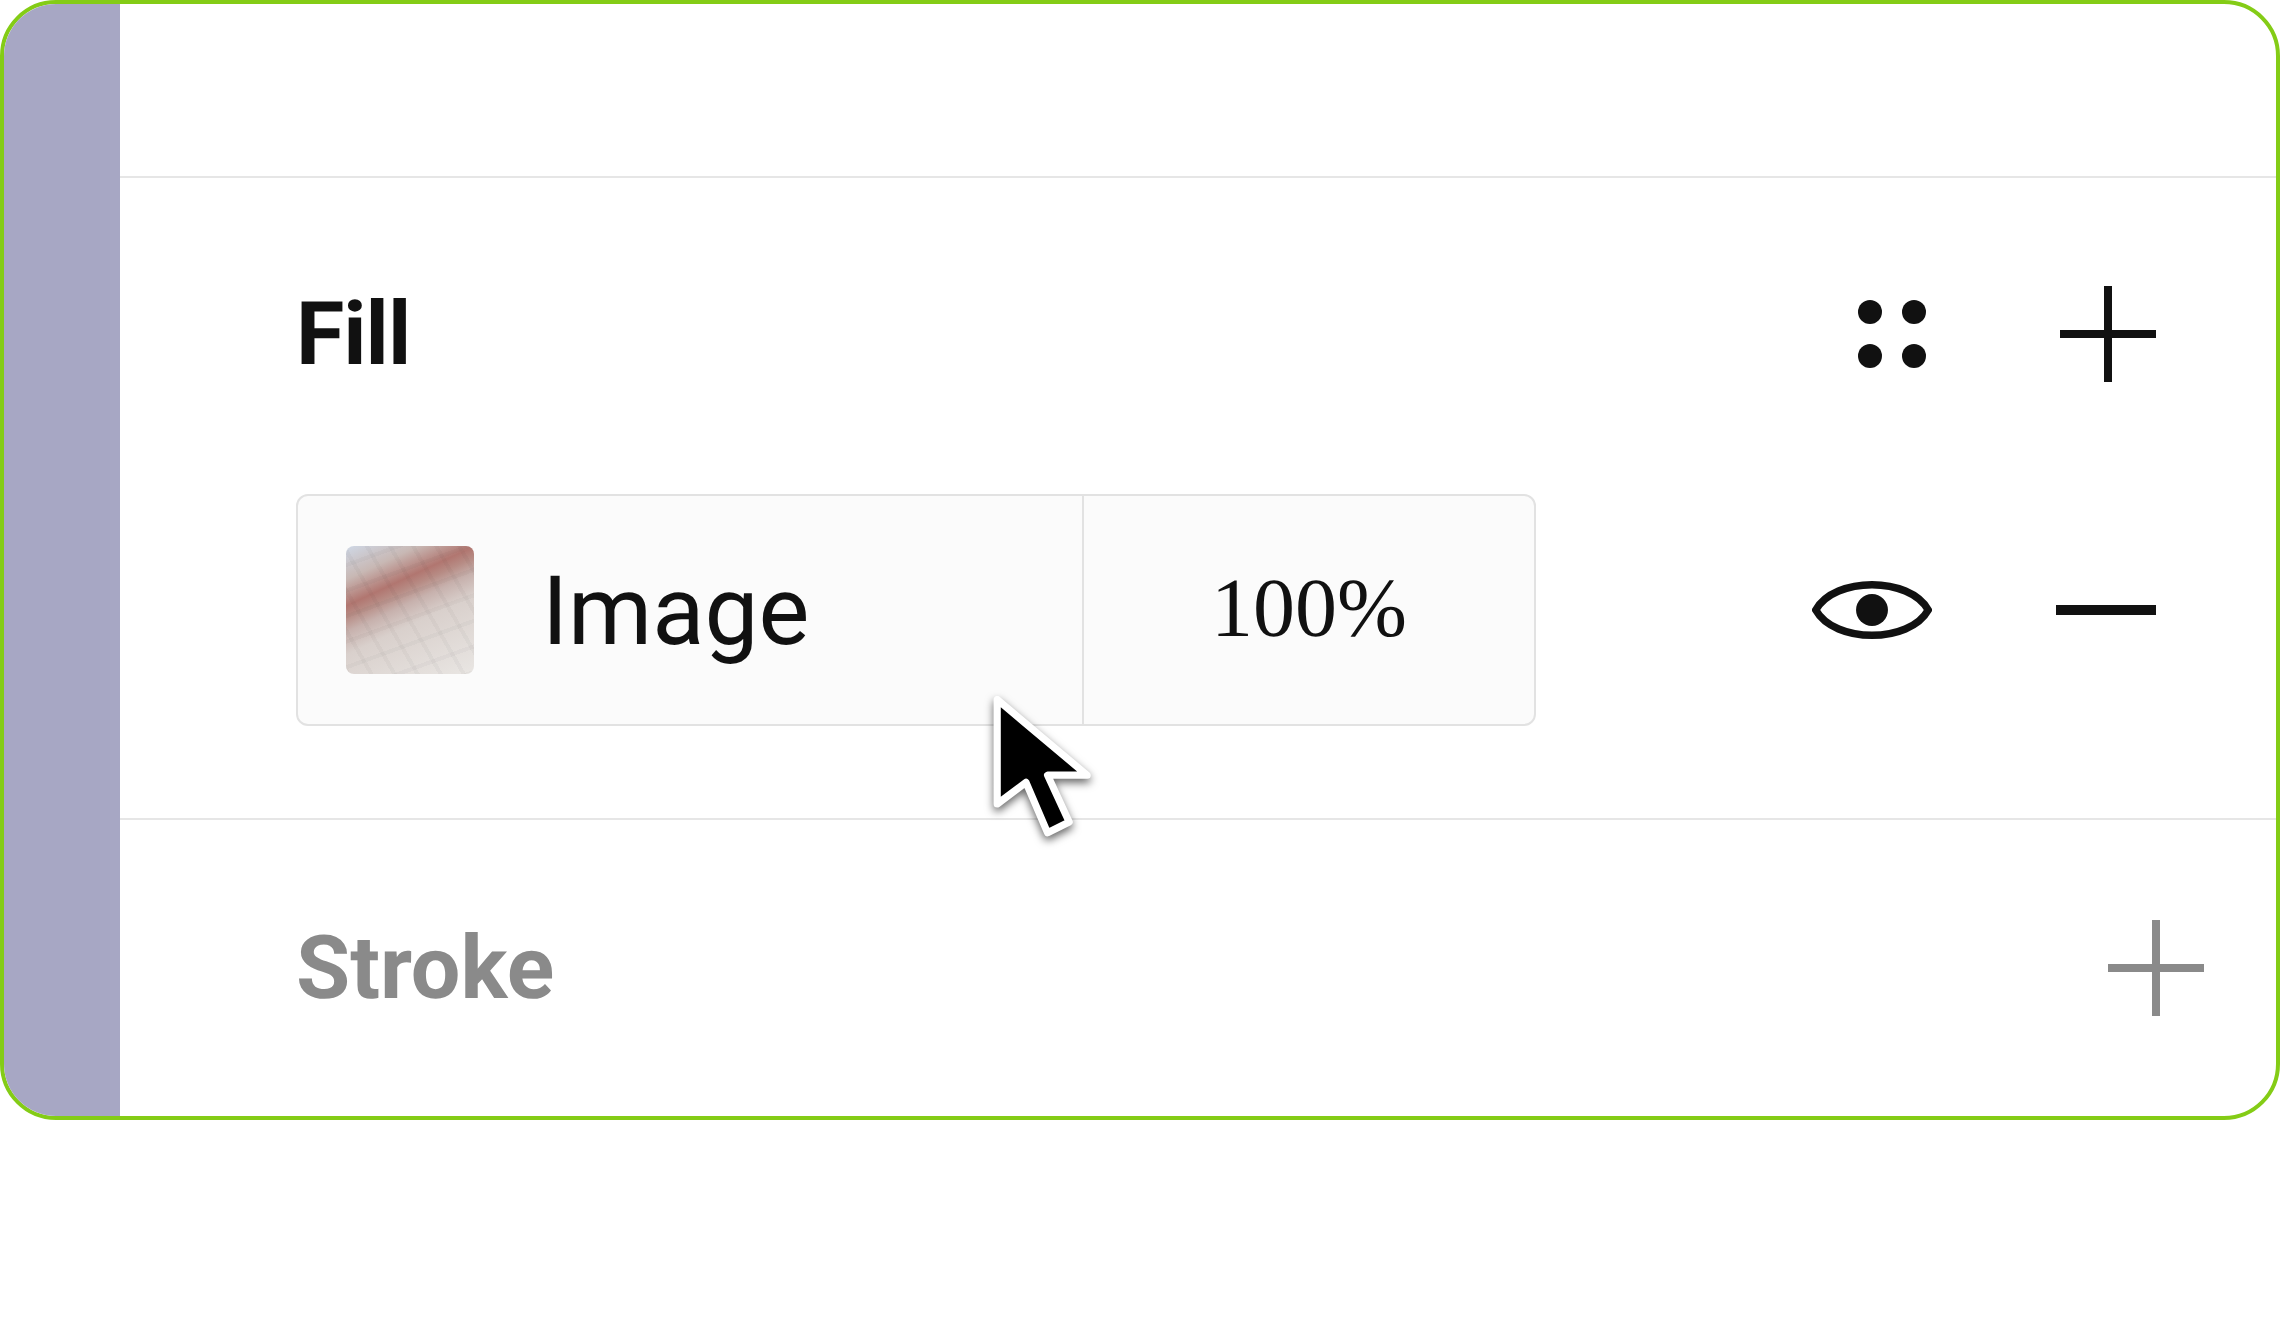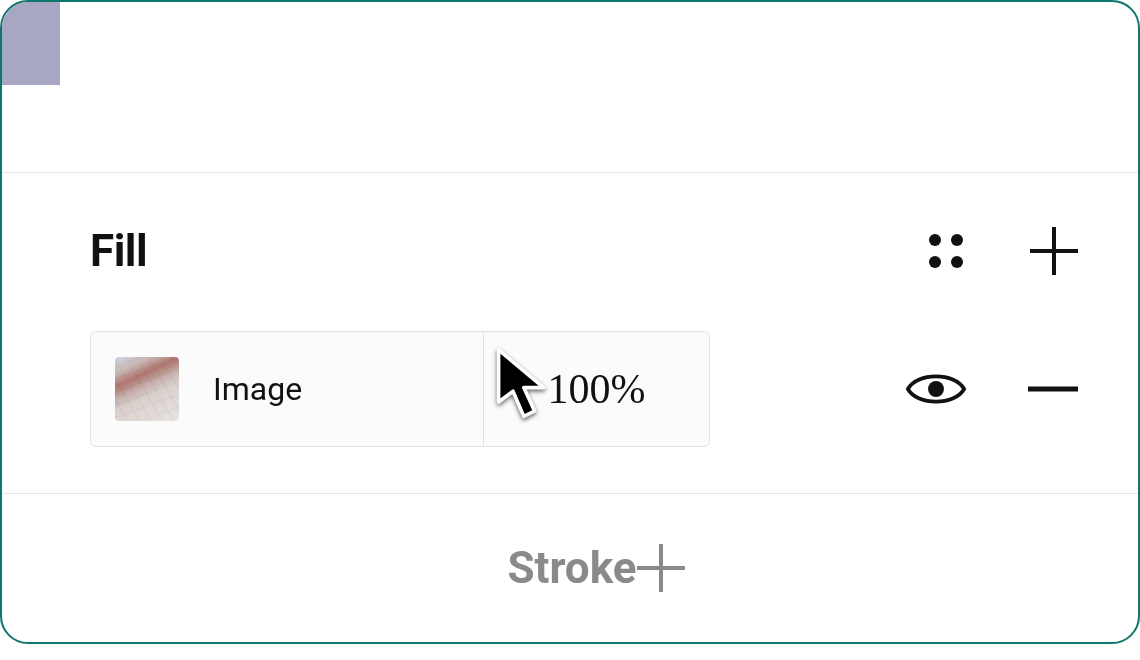--- a/index.html
+++ b/index.html
@@ -3,28 +3,27 @@
   <meta charset="utf-8">
   <style>
     * { box-sizing: border-box; margin: 0; padding: 0; }
     html, body { width: 1140px; height: 660px; overflow: hidden; }
     body {
       font-family: -apple-system, BlinkMacSystemFont, "Segoe UI", Roboto, Helvetica, Arial, sans-serif;
       background: #fff;
     }
     .panel-container {
       width: 1140px;
-      height: 644px;
-      border: 2px solid #0f766e;
+      height: 560px;
+      border: 2px solid #84cc16;
       border-radius: 28px;
       background: #fff;
       display: flex;
       position: relative;
       overflow: hidden;
-      flex-direction: column;
     }
     .side-strip {
       width: 58px;
       min-width: 58px;
       background: #a7a7c4;
       height: 100%;
     }
     .content {
       flex: 1;
       display: flex;
@@ -125,21 +124,21 @@
       
       content: "";
       position: absolute; inset: 0;
       background:
         repeating-linear-gradient(60deg, rgba(0,0,0,0.06) 0 2px, transparent 2px 10px),
         repeating-linear-gradient(-20deg, rgba(0,0,0,0.05) 0 2px, transparent 2px 12px);
       mix-blend-mode: multiply;
       opacity: 0.45;
     }
     .swatch-label {
-      font-size: 32px;
+      font-size: 48px;
       color: #111;
     }
     .opacity-part {
       width: 226px;
       border-left: 1px solid #e2e2e2;
       display: flex;
       align-items: center;
       justify-content: center;
       font-size: 42px;
       color: #111;
@@ -169,21 +168,21 @@
       top: 50%; left: 0;
       width: 50px; height: 5px;
       background: #111;
       transform: translateY(-50%);
     }
 
     .stroke-section {
       padding: 48px 36px 48px 88px;
       display: flex;
       align-items: center;
-      justify-content: center;
+      justify-content: space-between;
     }
     .stroke-title {
       font-size: 44px;
       font-weight: 700;
       color: #8a8a8a;
     }
 
     .cursor-overlay {
       position: absolute;
       left: 492px;

